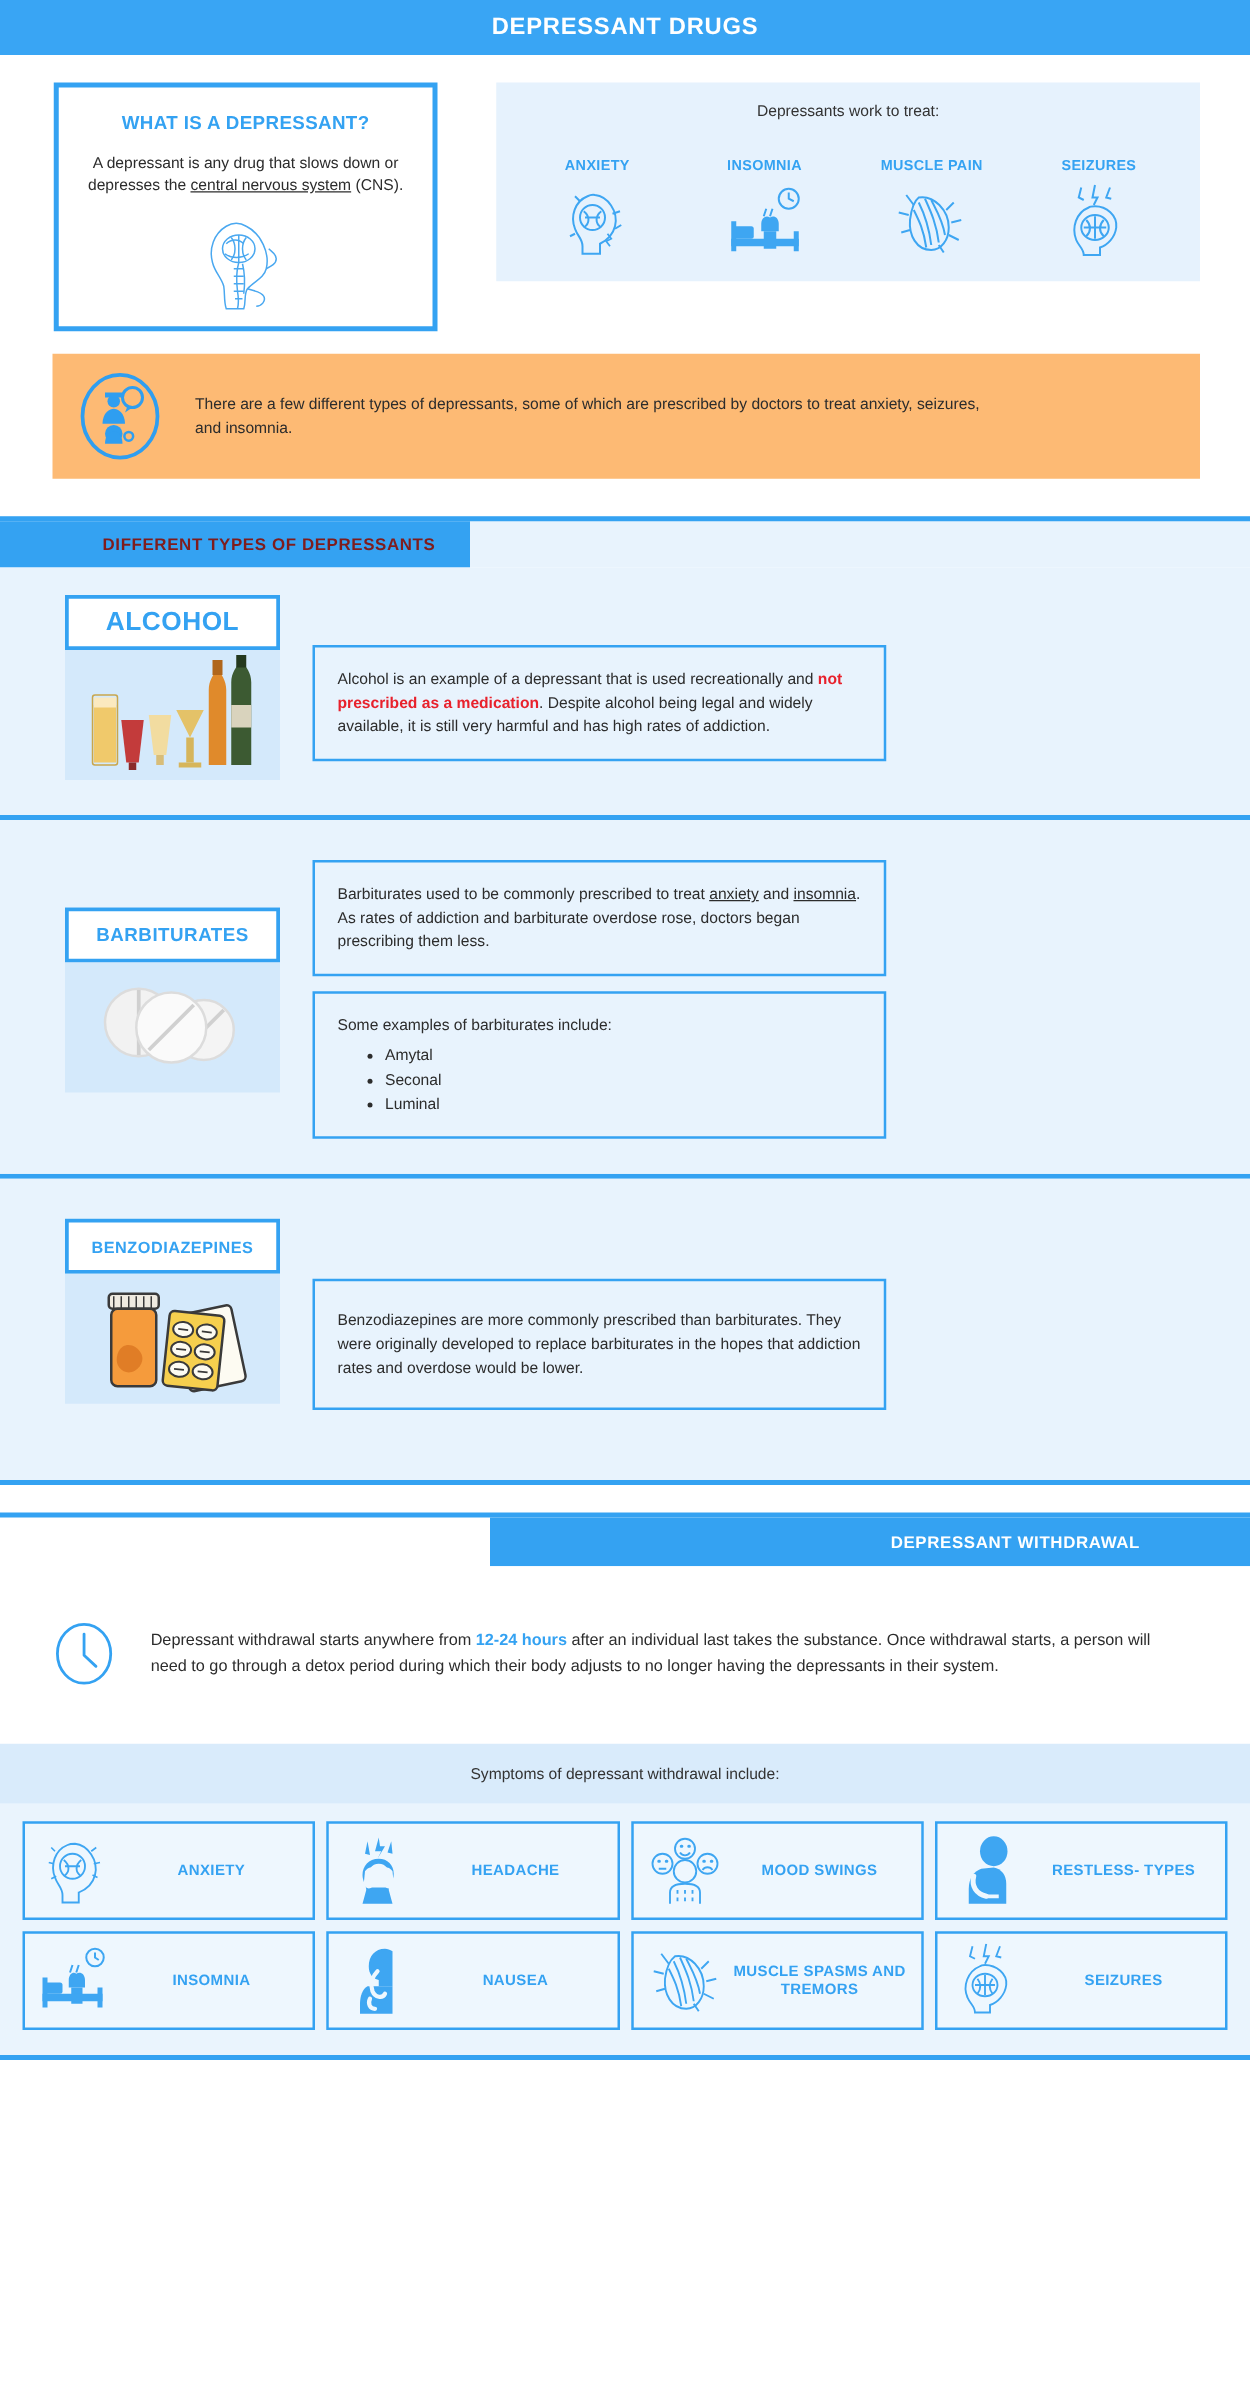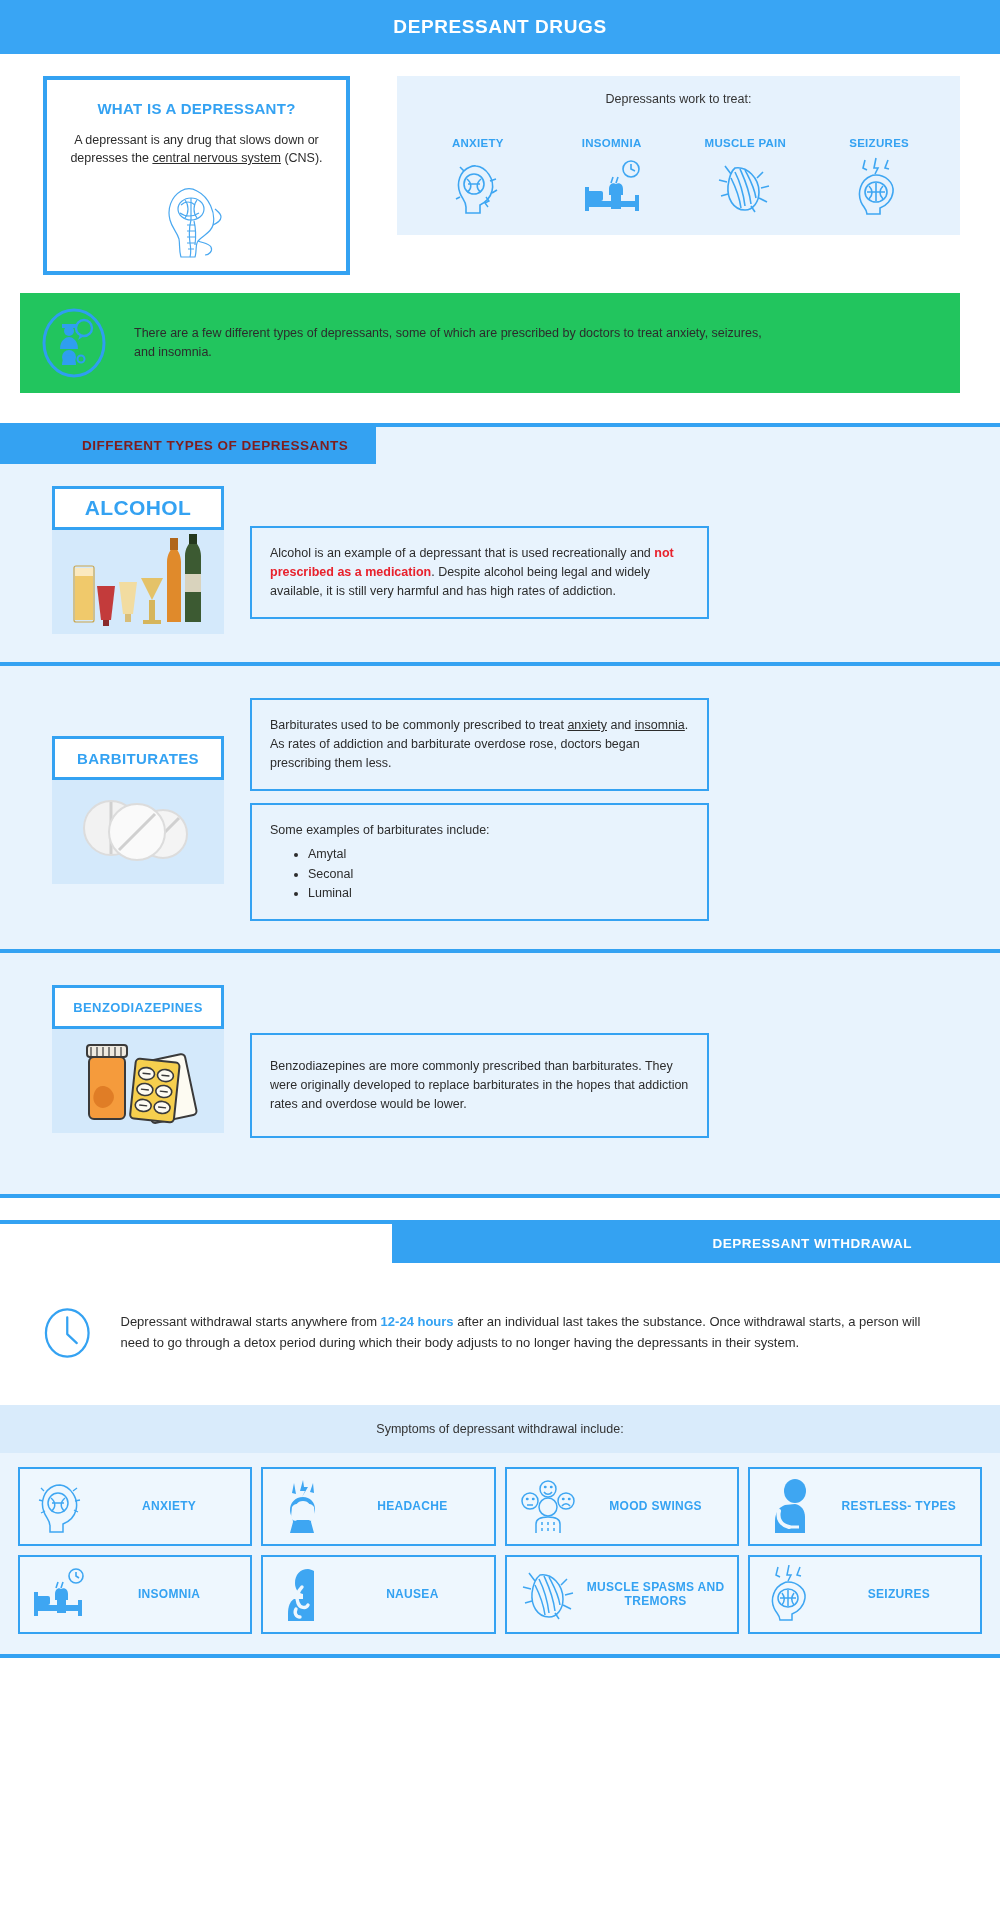--- a/index.html
+++ b/index.html
@@ -5,21 +5,21 @@
   * { box-sizing: border-box; margin: 0; padding: 0; }
   html, body {
     width: 1000px;
     background: #ffffff;
     font-family: "Liberation Sans", sans-serif;
   }
   body { width: 1000px; height: 1914px; position: relative; overflow: hidden; }
 
   
   .title-bar {
-    height: 54px;
+    height: 44px;
     background: #39a5f4;
     display: flex;
     align-items: center;
     justify-content: center;
   }
   .title-bar .title {
     color: #ffffff;
     font-size: 19px;
     font-weight: bold;
     letter-spacing: .6px;
@@ -81,22 +81,22 @@
     font-size: 11.5px;
     letter-spacing: .3px;
     line-height: 1.15;
     min-height: 28px;
     display:flex; align-items:flex-end; justify-content:center;
   }
   .treat-icon { margin-top: 6px; height: 62px; display:flex; align-items:center; justify-content:center;}
 
   
   .callout {
-    margin: 18px 40px 0 20px;
-    background: #22c55e;
+    margin: 18px 40px 0 42px;
+    background: #fdba74;
     min-height: 86px;
     display: flex;
     align-items: center;
     padding: 14px 20px;
     gap: 26px;
   }
   .callout-text {
     font-size: 12.5px;
     color: #2c2c2c;
     line-height: 1.55;

